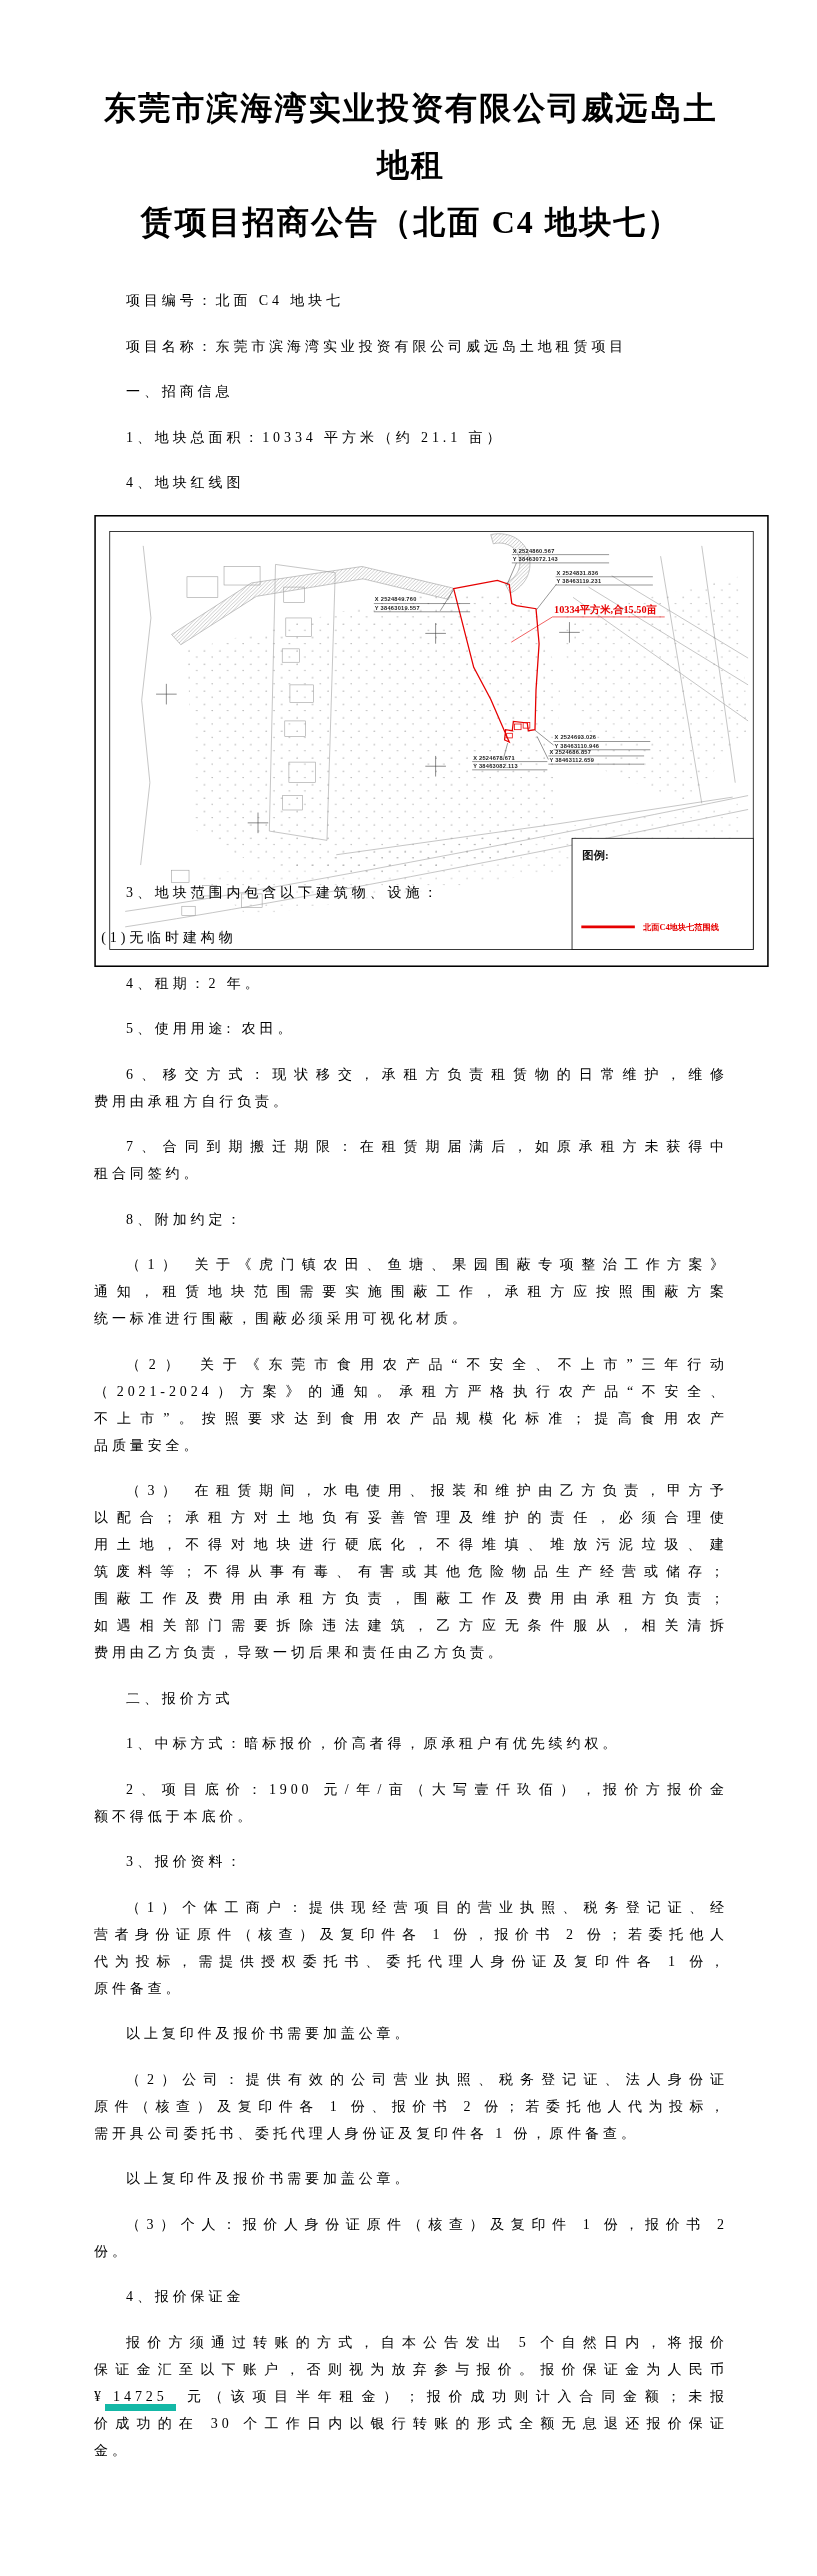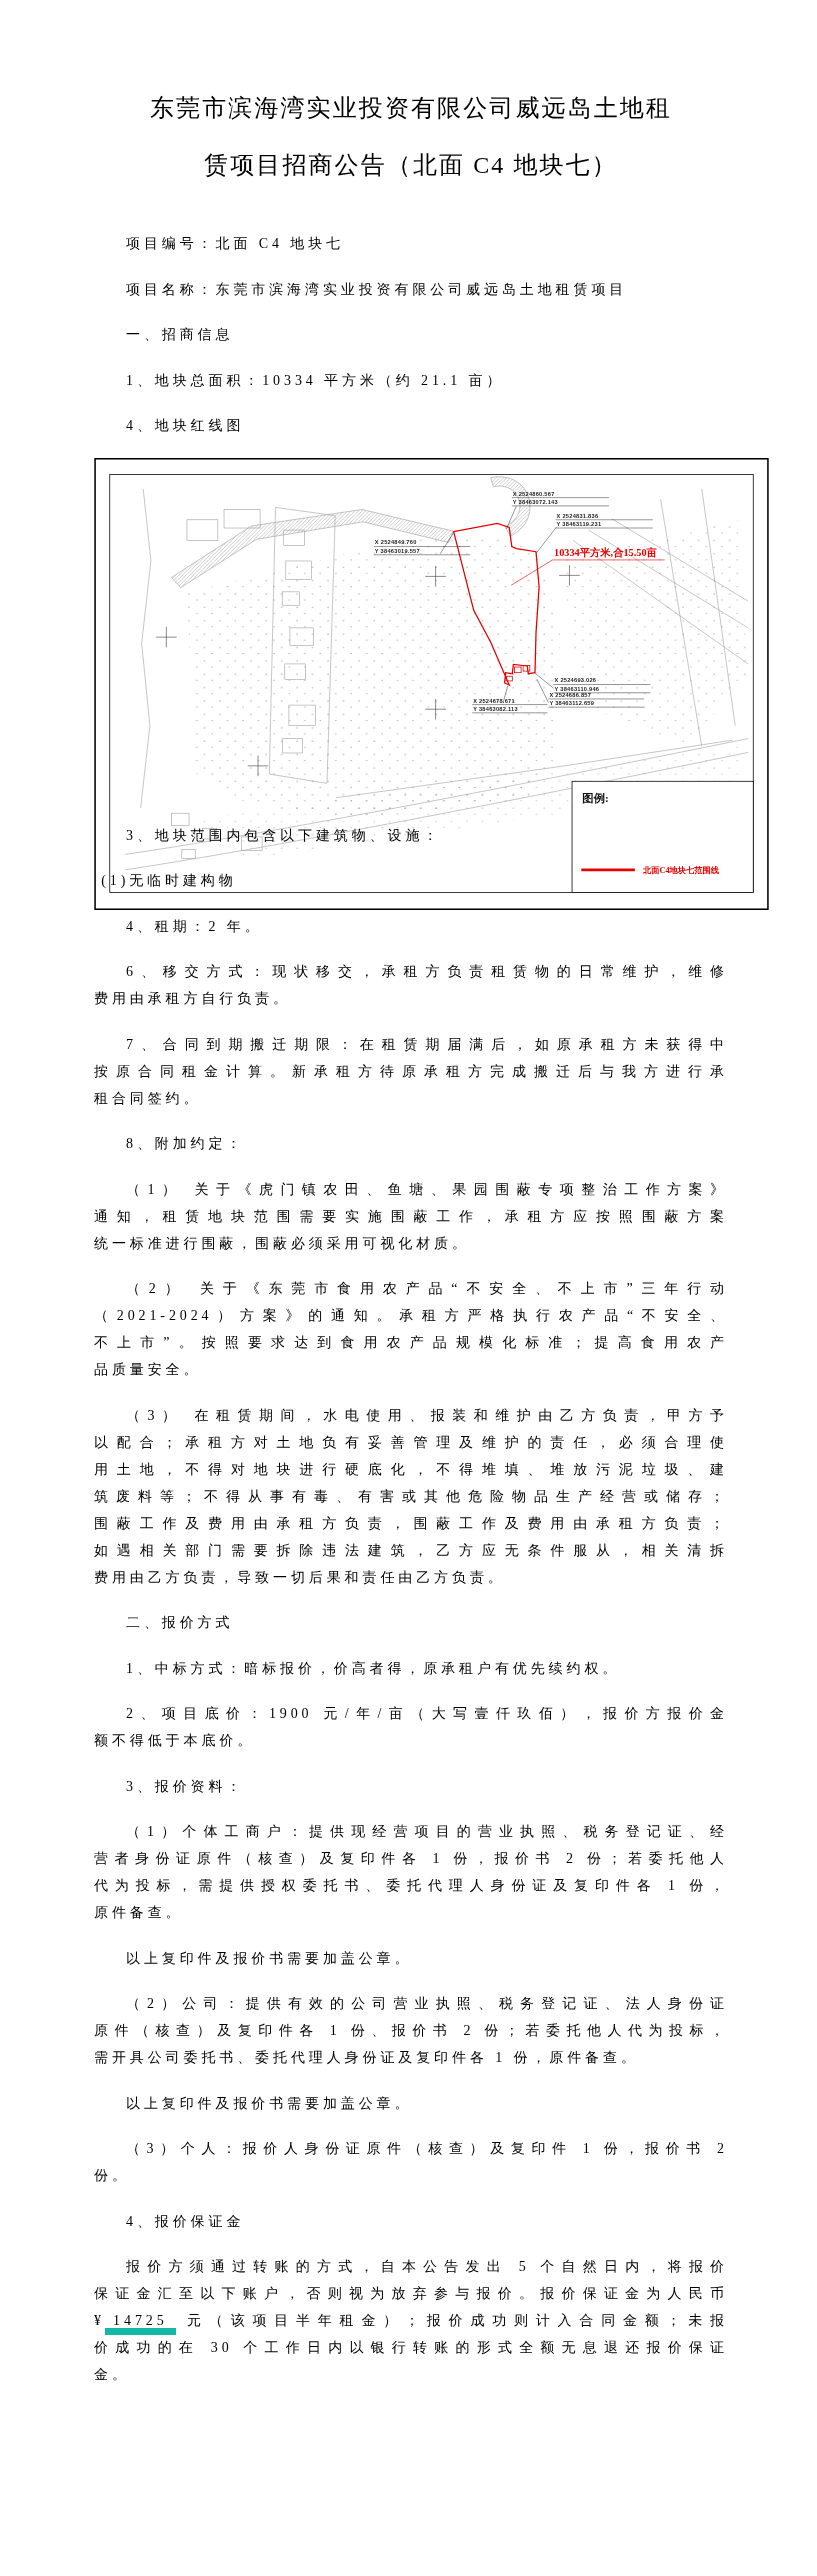--- a/index.html
+++ b/index.html
@@ -7,21 +7,21 @@
     position:relative;
     width:818px;height:3544px;
     background:#ffffff;
     overflow:hidden;
     font-family:"Liberation Serif","DejaVu Serif",serif;
     color:#000;
   }
   .content{position:absolute;left:94px;top:0;width:634px;}
   .title{
     margin:80px 0 36px 0;
-    font-size:24px;font-weight:normal;
+    font-size:32px;font-weight:bold;
     letter-spacing:2.1px;
     text-align:center;
     line-height:57px;
   }
   .title .tline{display:block;}
   .para{margin:0 0 18.5px 0;padding:0;font-size:14px;letter-spacing:3.9px;}
   .para .ln{display:block;line-height:27px;height:27px;white-space:pre-wrap;}
   .para .ln.j{text-align:justify;text-align-last:justify;}
   .ind  .first{text-indent:32px;}
   .ind-sm .first{text-indent:7.2px;}
@@ -173,26 +173,28 @@
         <p class="para ind">
           <span class="ln first">3、地块范围内包含以下建筑物、设施：</span>
         </p>
         <p class="para ind-sm">
           <span class="ln first">(1)无临时建构物</span>
         </p>
         <p class="para ind">
           <span class="ln first">4、租期：2 年。</span>
         </p>
         <p class="para ind">
+          <span class="ln first">5、使用用途: 农田。</span>
+        </p>
+        <p class="para ind">
           <span class="ln j first">6、移交方式：现状移交，承租方负责租赁物的日常维护，维修</span>
           <span class="ln">费用由承租方自行负责。</span>
         </p>
         <p class="para ind">
           <span class="ln j first">7、合同到期搬迁期限：在租赁期届满后，如原承租方未获得中</span>
-          <span class="ln j">按原合同租金计算。新承租方待原承租方完成搬迁后与我方进行承</span>
           <span class="ln">租合同签约。</span>
         </p>
         <p class="para ind">
           <span class="ln first">8、附加约定：</span>
         </p>
         <p class="para ind">
           <span class="ln j first">（1） 关于《虎门镇农田、鱼塘、果园围蔽专项整治工作方案》</span>
           <span class="ln j">通知，租赁地块范围需要实施围蔽工作，承租方应按照围蔽方案</span>
           <span class="ln">统一标准进行围蔽，围蔽必须采用可视化材质。</span>
         </p>

